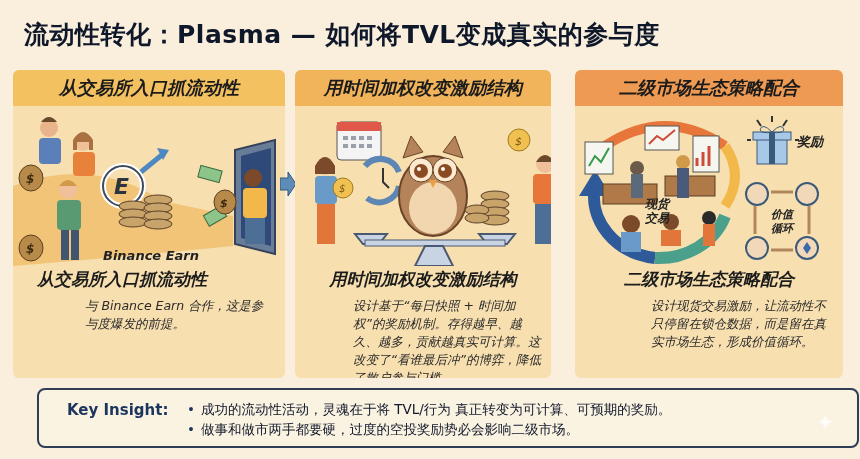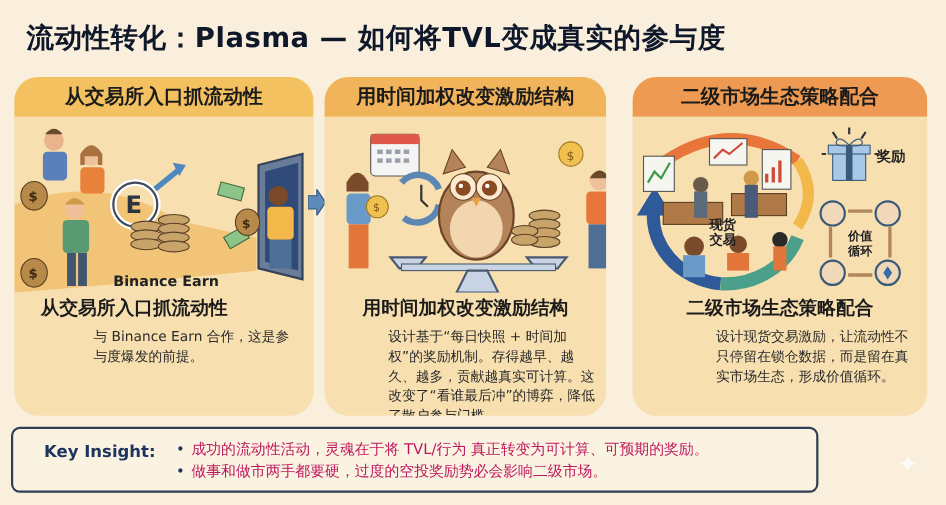--- a/index.html
+++ b/index.html
@@ -12,22 +12,23 @@
   }
   .title {
     position: absolute; left: 24px; top: 18px;
     font-size: 25px; font-weight: bold; color: #0f172a;
     letter-spacing: 0.5px;
     white-space: nowrap;
   }
   .card {
     position: absolute; top: 70px; height: 308px;
     background: #f7dfb0;
-    border-radius: 22px;
+    border-radius: 6px;
     overflow: hidden;
+    font-style: italic;
   }
   .card-header {
     height: 36px;
     display: flex; align-items: center; justify-content: center;
     font-size: 18px; font-weight: bold; color: #1b1b1b;
   }
   .card1 { left: 13px; width: 272px; }
   .card2 { left: 295px; width: 256px; }
   .card3 { left: 575px; width: 268px; }
   .card1 .card-header { background: #f4c160; }
@@ -42,33 +43,33 @@
   }
   .card2 .card-subtitle, .card3 .card-subtitle { text-align: center; padding: 0; }
   .card-body {
     font-size: 12.5px; line-height: 18px; color: #2a2a2a;
     padding: 6px 18px 0 24px;
     margin-left: 48px;
   }
   .card2 .card-body { padding: 6px 8px 0 10px; }
   .card3 .card-body { padding: 6px 14px 0 28px; }
   .key-insight-box {
-    position: absolute; left: 10px; top: 388px; width: 734px; height: 60px;
+    position: absolute; left: 37px; top: 388px; width: 822px; height: 60px;
     border: 2px solid #2f3d55; border-radius: 8px; background: #fbf3e2;
   }
   .ki-label {
     position: absolute; left: 28px; top: 11px;
     font-size: 15px; font-weight: bold; color: #1c355e;
   }
   .ki-list {
     position: absolute; left: 148px; top: 9px;
     list-style: none;
   }
   .ki-list li {
-    font-size: 13.5px; line-height: 20px; color: #be185d;
+    font-size: 13.5px; line-height: 20px; color: #0f172a;
     position: relative; padding-left: 14px;
   }
   .ki-list li::before {
     content: "•"; position: absolute; left: 0; top: 0; color: #1c355e;
   }
   .sparkle {
     position: absolute; left: 816px; top: 412px; width: 22px; height: 22px;
     color: #ffffff; opacity: 0.8; font-size: 22px; line-height: 22px;
   }
   .arrow-between {

